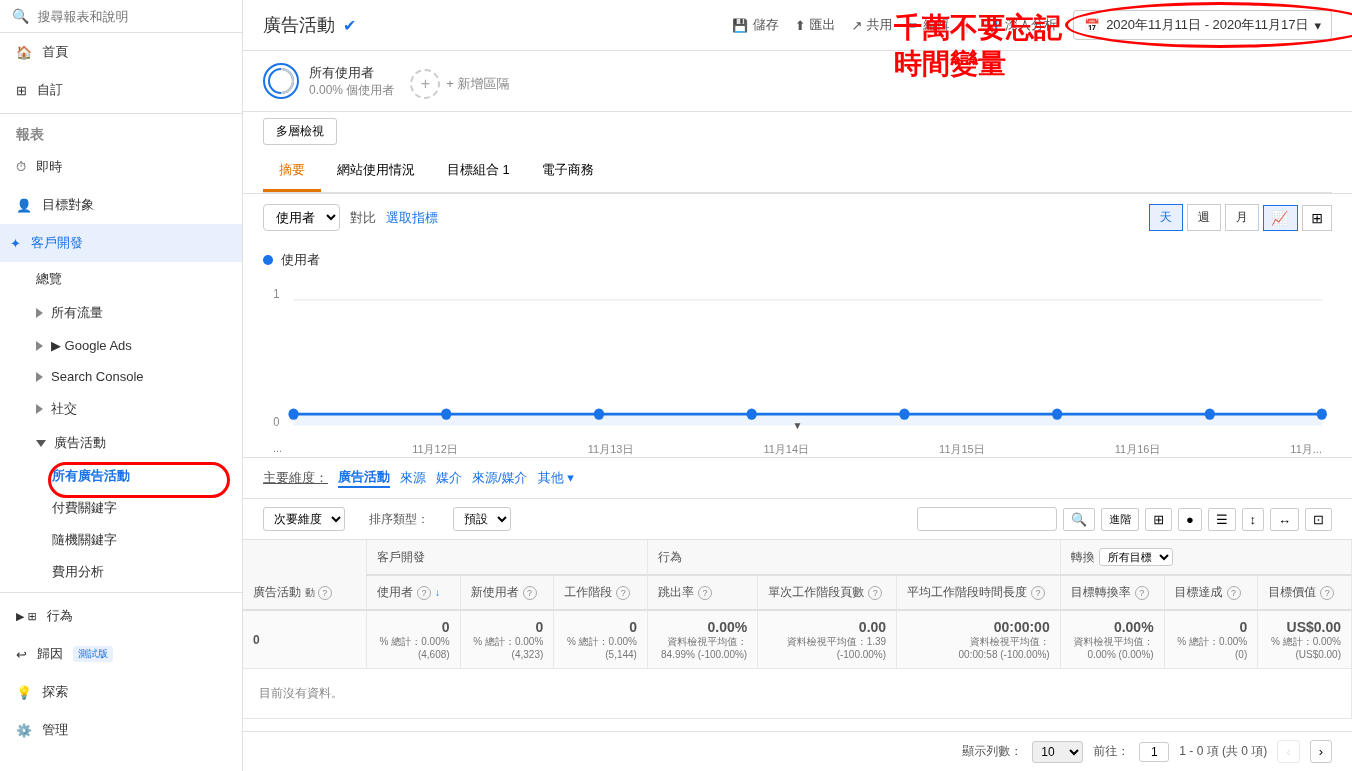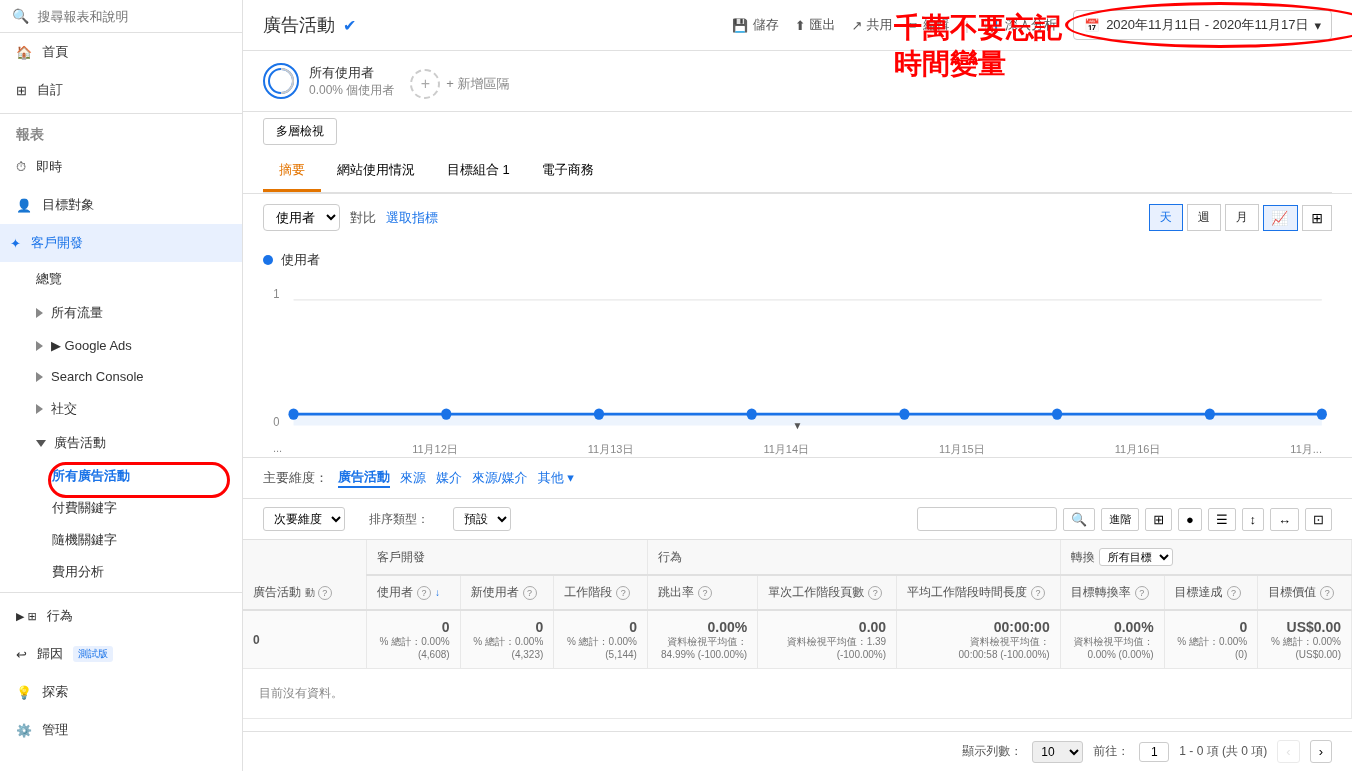--- a/index.html
+++ b/index.html
@@ -307,21 +307,21 @@
     .dimensions-row {
       display: flex;
       align-items: center;
       padding: 10px 20px;
       gap: 10px;
       border-top: 1px solid #e0e0e0;
       border-bottom: 1px solid #e0e0e0;
       background: #fff;
       flex-wrap: wrap;
     }
-    .dimension-label { font-size: 13px; color: #555; }
+    .dimension-label { font-size: 13px; color: #555; text-decoration: underline; }
     .dimension-link { color: #1a73e8; cursor: pointer; font-size: 13px; }
     .dimension-link.active { font-weight: bold; border-bottom: 2px solid #1a73e8; }
 
     
     .table-controls {
       display: flex;
       align-items: center;
       justify-content: space-between;
       padding: 8px 20px;
       background: #fff;

